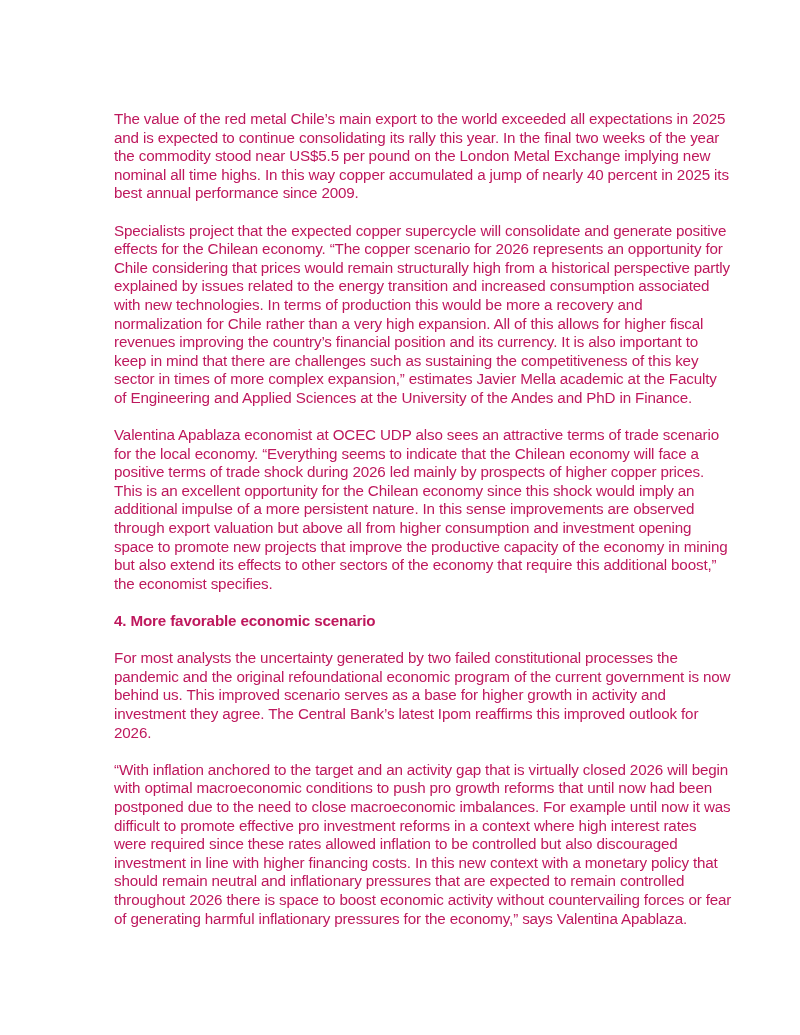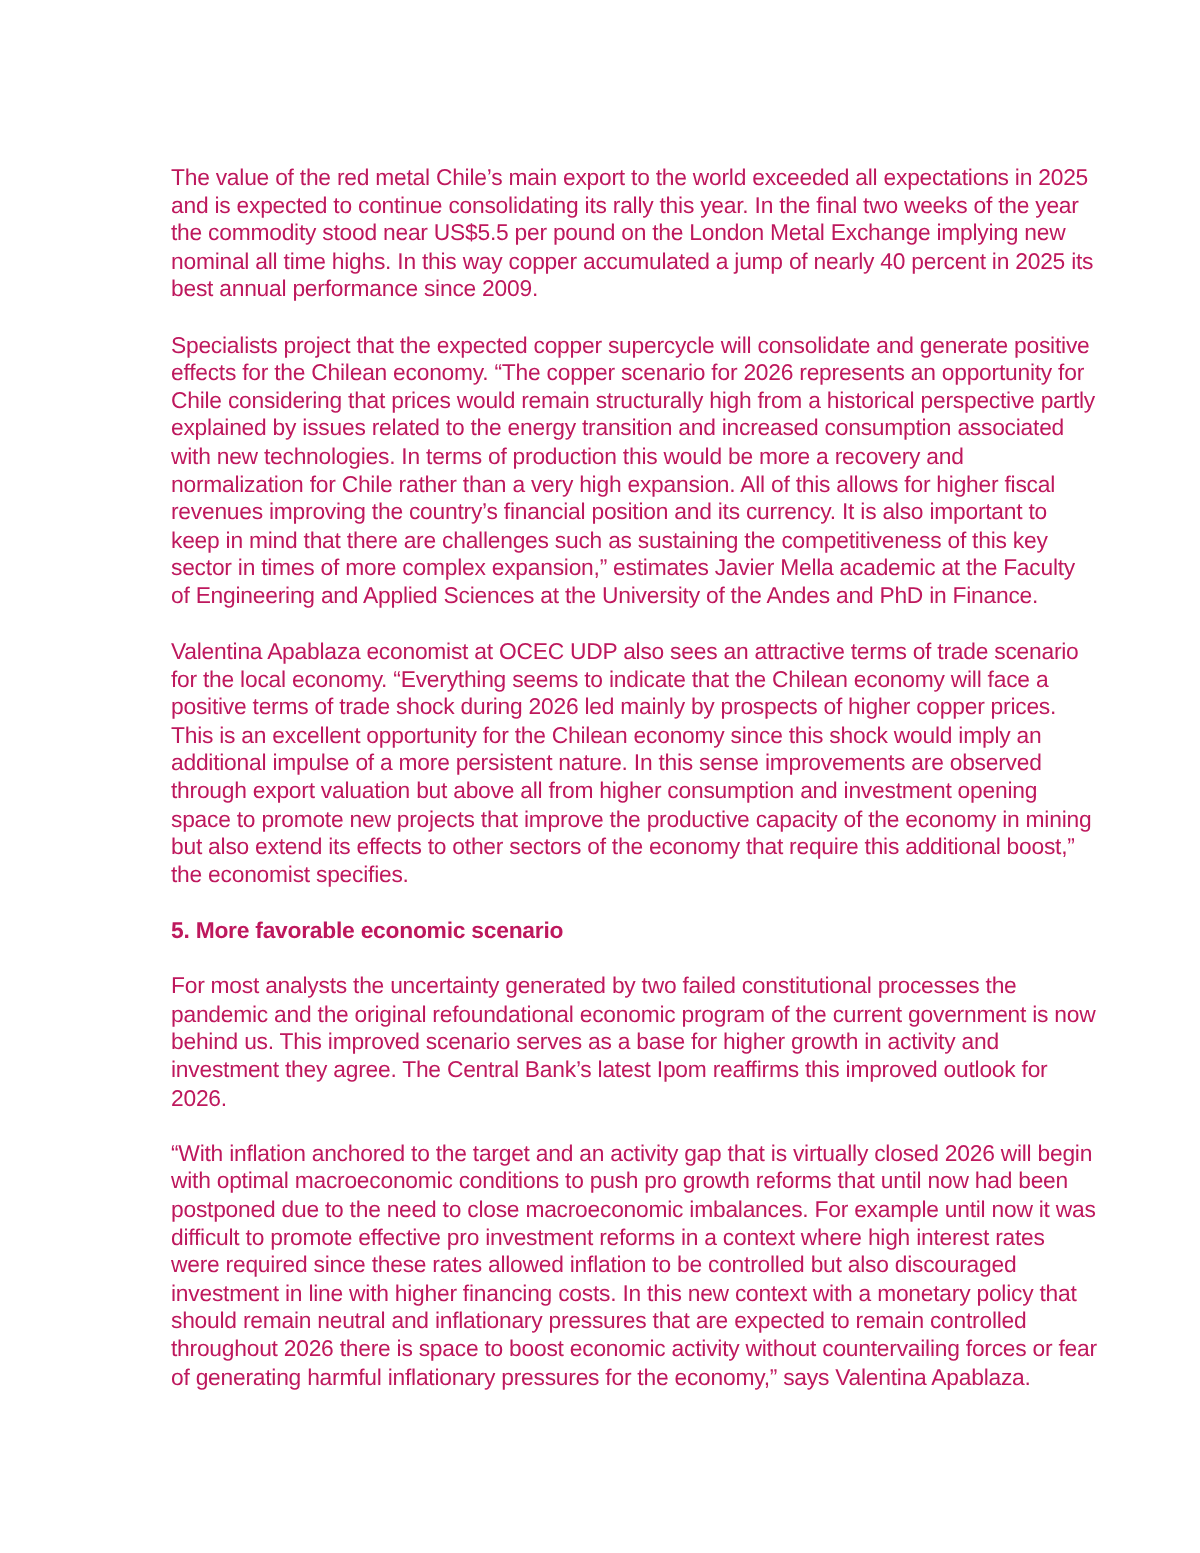--- a/index.html
+++ b/index.html
@@ -34,16 +34,16 @@
       font-weight: bold;
     }
   </style>
 </head>
 <body>
 
 <div class="page">
   <p>The value of the red metal Chile’s main export to the world exceeded all expectations in 2025 and is expected to continue consolidating its rally this year. In the final two weeks of the year the commodity stood near US$5.5 per pound on the London Metal Exchange implying new nominal all time highs. In this way copper accumulated a jump of nearly 40 percent in 2025 its best annual performance since 2009.</p>
   <p>Specialists project that the expected copper supercycle will consolidate and generate positive effects for the Chilean economy. “The copper scenario for 2026 represents an opportunity for Chile considering that prices would remain structurally high from a historical perspective partly explained by issues related to the energy transition and increased consumption associated with new technologies. In terms of production this would be more a recovery and normalization for Chile rather than a very high expansion. All of this allows for higher fiscal revenues improving the country’s financial position and its currency. It is also important to keep in mind that there are challenges such as sustaining the competitiveness of this key sector in times of more complex expansion,” estimates Javier Mella academic at the Faculty of Engineering and Applied Sciences at the University of the Andes and PhD in Finance.</p>
   <p>Valentina Apablaza economist at OCEC UDP also sees an attractive terms of trade scenario for the local economy. “Everything seems to indicate that the Chilean economy will face a positive terms of trade shock during 2026 led mainly by prospects of higher copper prices. This is an excellent opportunity for the Chilean economy since this shock would imply an additional impulse of a more persistent nature. In this sense improvements are observed through export valuation but above all from higher consumption and investment opening space to promote new projects that improve the productive capacity of the economy in mining but also extend its effects to other sectors of the economy that require this additional boost,” the economist specifies.</p>
-  <h2>5. More favorable economic scenario</h2>
+  <h2>4. More favorable economic scenario</h2>
   <p>For most analysts the uncertainty generated by two failed constitutional processes the pandemic and the original refoundational economic program of the current government is now behind us. This improved scenario serves as a base for higher growth in activity and investment they agree. The Central Bank’s latest Ipom reaffirms this improved outlook for 2026.</p>
   <p>“With inflation anchored to the target and an activity gap that is virtually closed 2026 will begin with optimal macroeconomic conditions to push pro growth reforms that until now had been postponed due to the need to close macroeconomic imbalances. For example until now it was difficult to promote effective pro investment reforms in a context where high interest rates were required since these rates allowed inflation to be controlled but also discouraged investment in line with higher financing costs. In this new context with a monetary policy that should remain neutral and inflationary pressures that are expected to remain controlled throughout 2026 there is space to boost economic activity without countervailing forces or fear of generating harmful inflationary pressures for the economy,” says Valentina Apablaza.</p>
 </div>
 
 </body></html>

